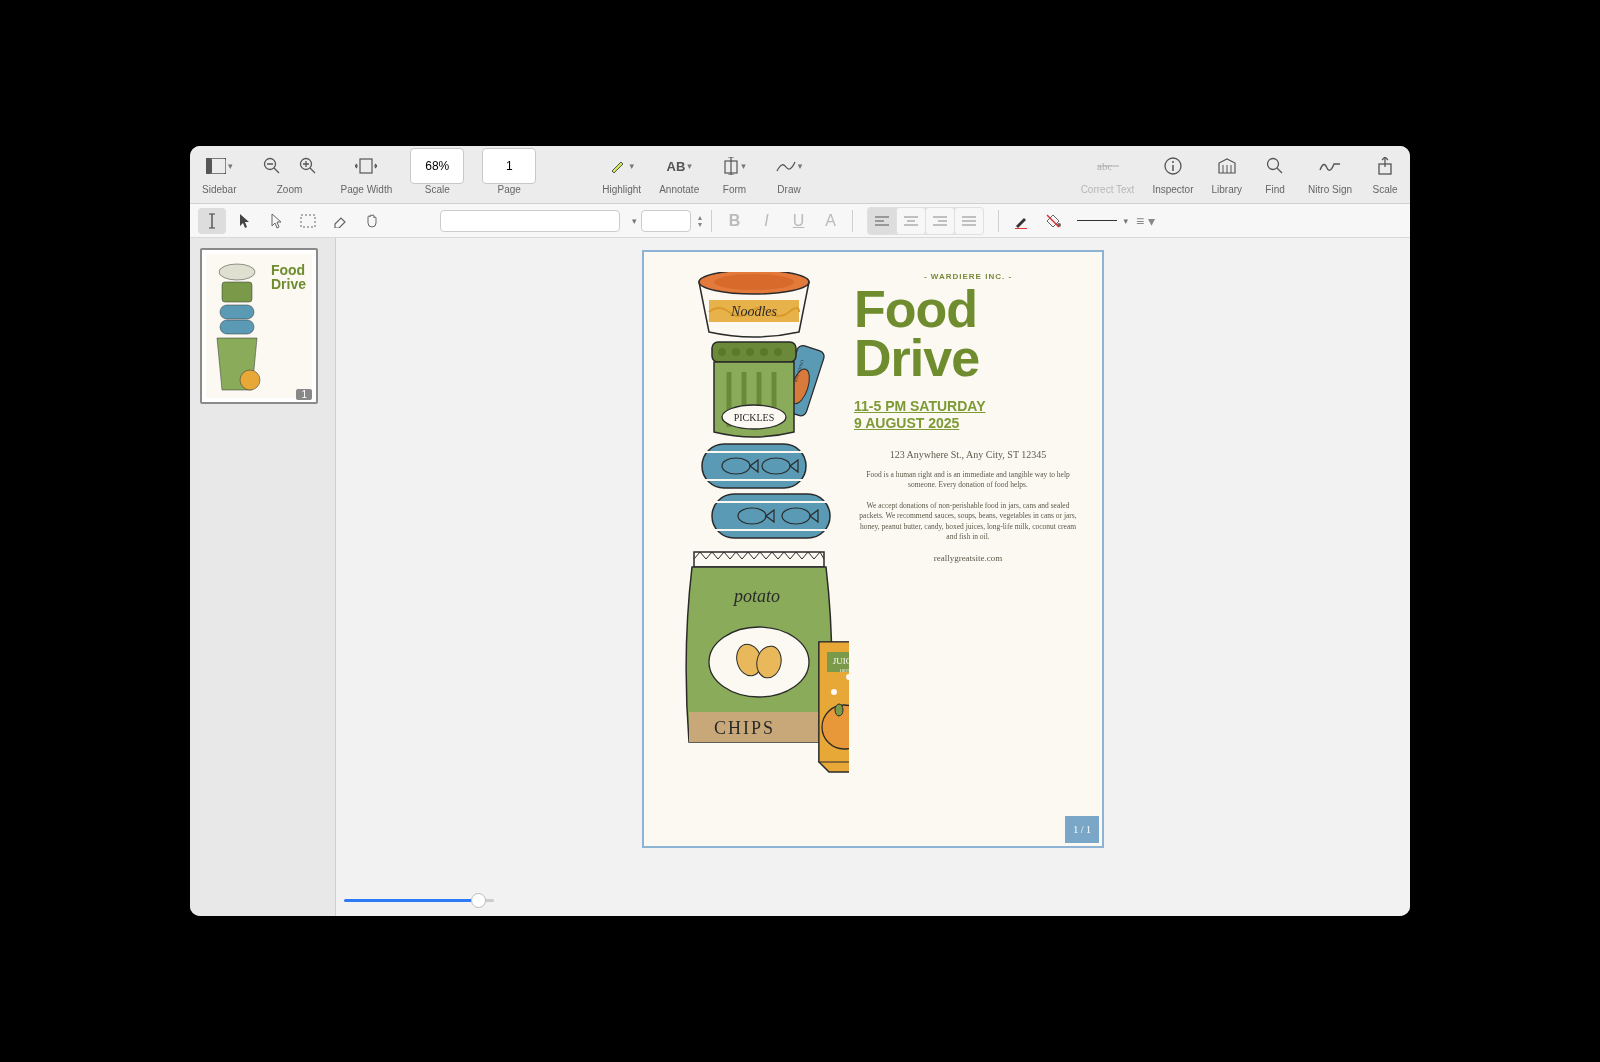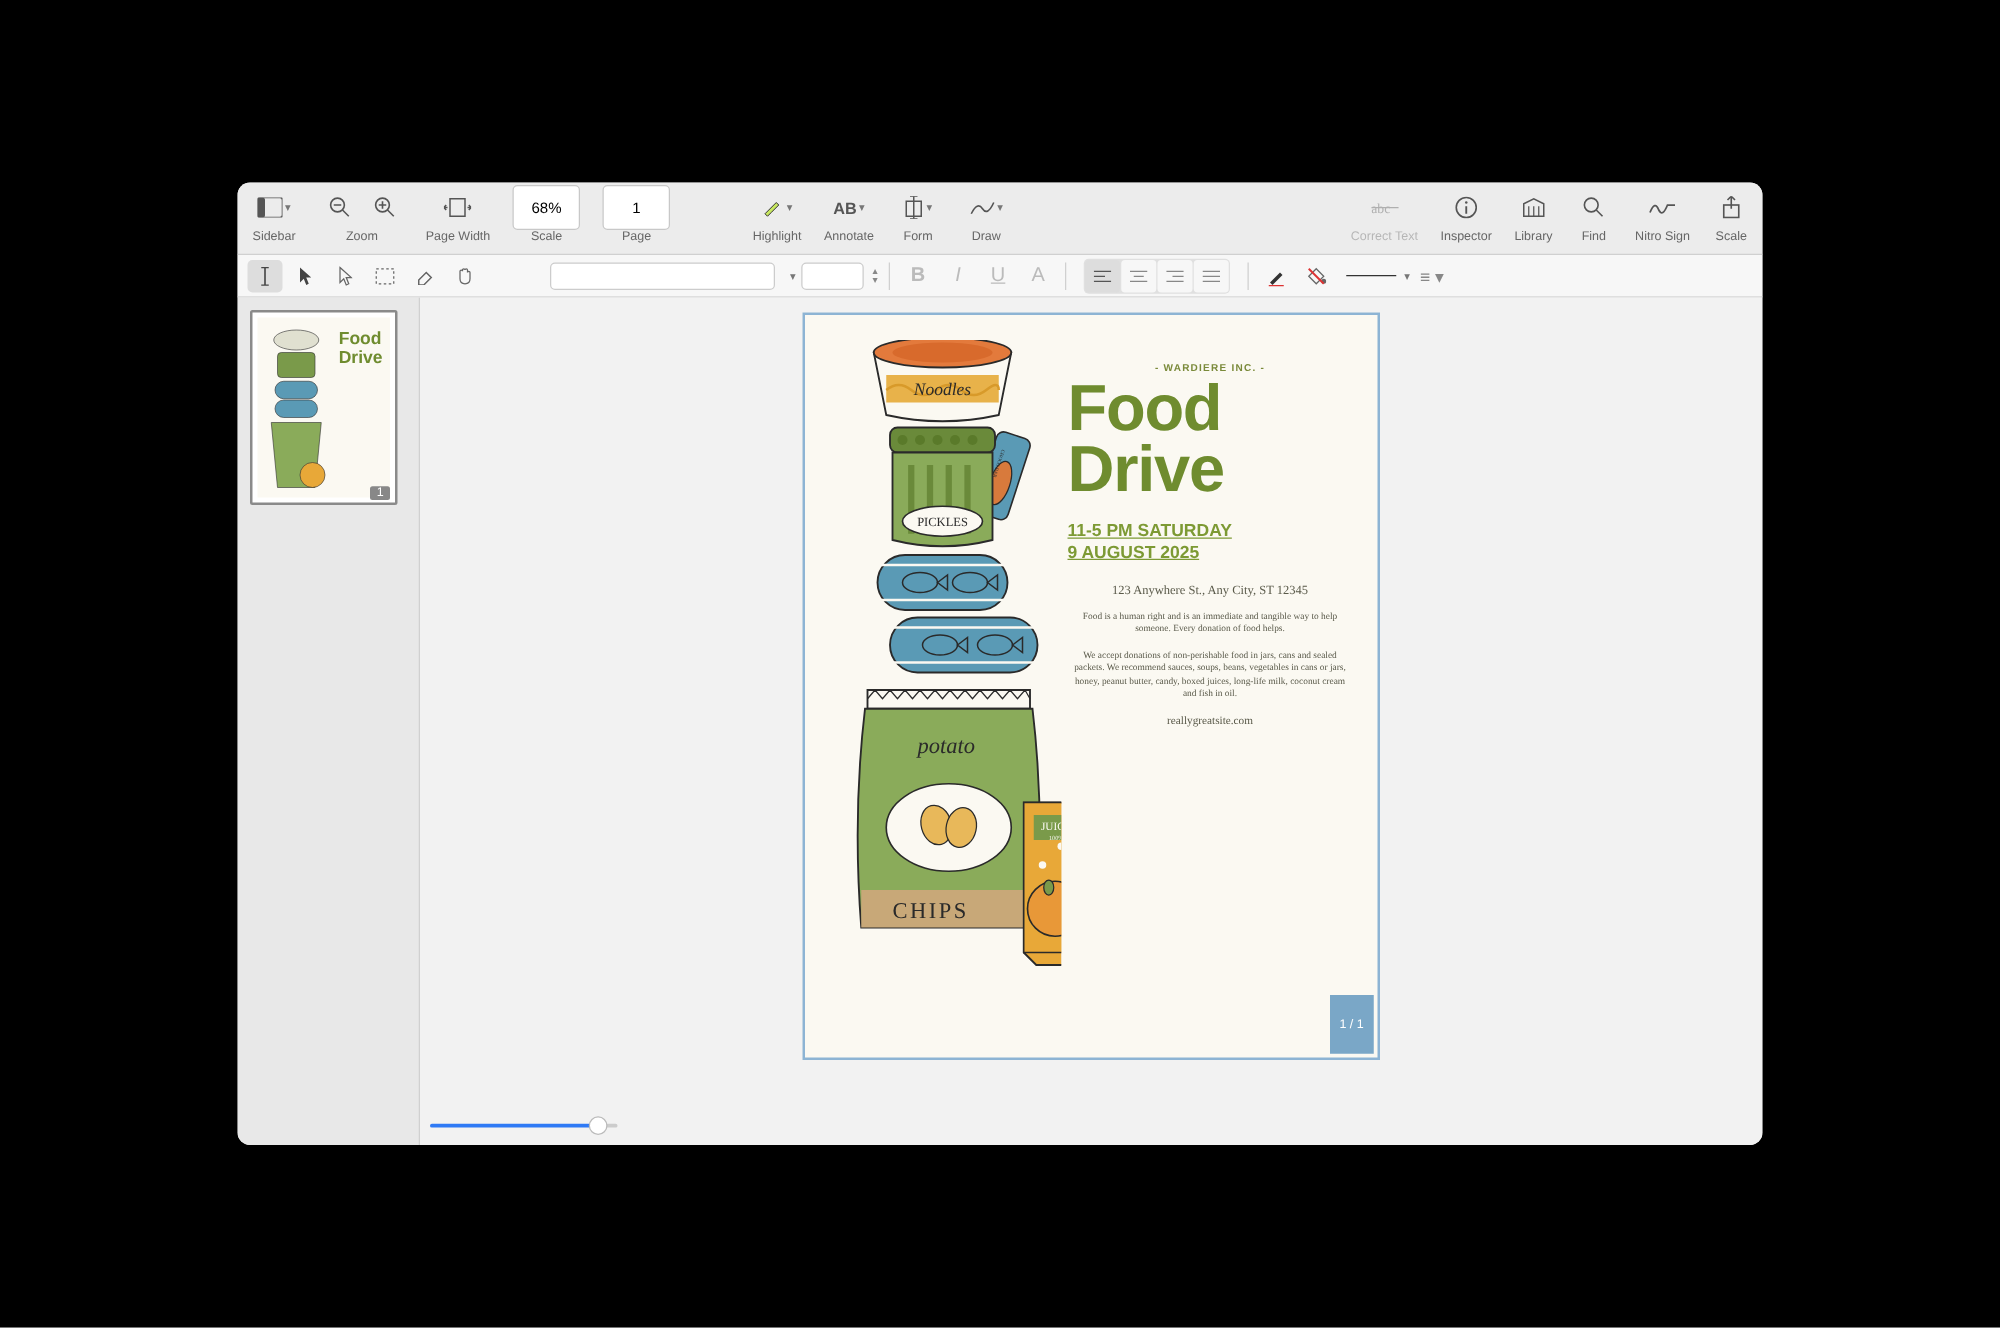--- a/index.html
+++ b/index.html
@@ -30,27 +30,27 @@
 .sec-group .sec-btn { background: #f7f7f7; border-radius: 3px; }
 .divider-v { width: 1px; height: 22px; background: #d0d0d0; margin: 0 4px; }
 .line-sample { width: 40px; height: 1px; background: #333; }
 .content { flex: 1; display: flex; overflow: hidden; }
 .sidebar-panel { width: 146px; background: #e8e8e8; border-right: 1px solid #d0d0d0; padding: 10px; }
 .thumb { width: 118px; height: 156px; background: #fff; border: 2px solid #8a8a8a; border-radius: 2px; position: relative; overflow: hidden; }
 .thumb .mini { position: absolute; inset: 4px; background: #fbf9f2; }
 .thumb .page-num { position: absolute; bottom: 2px; right: 4px; background: #888; color: #fff; font-size: 10px; padding: 0 5px; border-radius: 2px; }
 .canvas-area { flex: 1; background: #f2f2f2; position: relative; display: flex; align-items: flex-start; justify-content: center; padding-top: 12px; overflow: hidden; }
 .page { width: 462px; height: 598px; background: #fbf9f2; border: 2px solid #8db4d4; position: relative; }
-.page-indicator { position: absolute; bottom: 3px; right: 3px; background: #7aa7c7; color: #fff; font-size: 10px; padding: 18px 8px; }
+.page-indicator { position: absolute; bottom: 3px; right: 3px; background: #7aa7c7; color: #fff; font-size: 10px; padding: 8px 8px; font-family: Liberation Serif, serif; }
 .slider-wrap { position: absolute; bottom: 8px; left: 8px; width: 150px; height: 16px; display: flex; align-items: center; }
 .slider-track { flex: 1; height: 3px; background: linear-gradient(to right, #2f7af5 85%, #ccc 85%); border-radius: 2px; position: relative; }
 .slider-knob { position: absolute; right: 8px; top: -6px; width: 15px; height: 15px; background: #fff; border: 1px solid #bbb; border-radius: 50%; }
 
 
-.flyer-right { position: absolute; left: 210px; top: 20px; right: 20px; margin-top: 18px; }
+.flyer-right { position: absolute; left: 210px; top: 20px; right: 20px; }
 .org { text-align: center; font-size: 8px; letter-spacing: 1px; color: #7a8a3a; font-weight: 600; margin-bottom: 4px; }
 .headline { font-family: Georgia, serif; font-size: 52px; line-height: .95; color: #6f8c2f; font-weight: 700; letter-spacing: -1px; }
 .datetime { margin-top: 14px; font-size: 14px; font-weight: 700; color: #7d9a34; line-height: 1.25; text-decoration: underline; }
 .addr { margin-top: 16px; font-size: 10px; color: #5a5a4a; font-family: Georgia, serif; }
 .body-text { margin-top: 10px; font-size: 7.5px; color: #5a5a4a; line-height: 1.4; font-family: Georgia, serif; text-align: center; }
 .site { margin-top: 10px; font-size: 9px; color: #5a5a4a; font-family: Georgia, serif; text-align: center; }
 .flyer-art { position: absolute; left: 20px; top: 20px; width: 185px; height: 560px; }
 
 
 .mini-headline { position: absolute; right: 6px; top: 10px; font-family: Georgia, serif; font-size: 14px; color: #6f8c2f; font-weight: 700; line-height: .9; }

